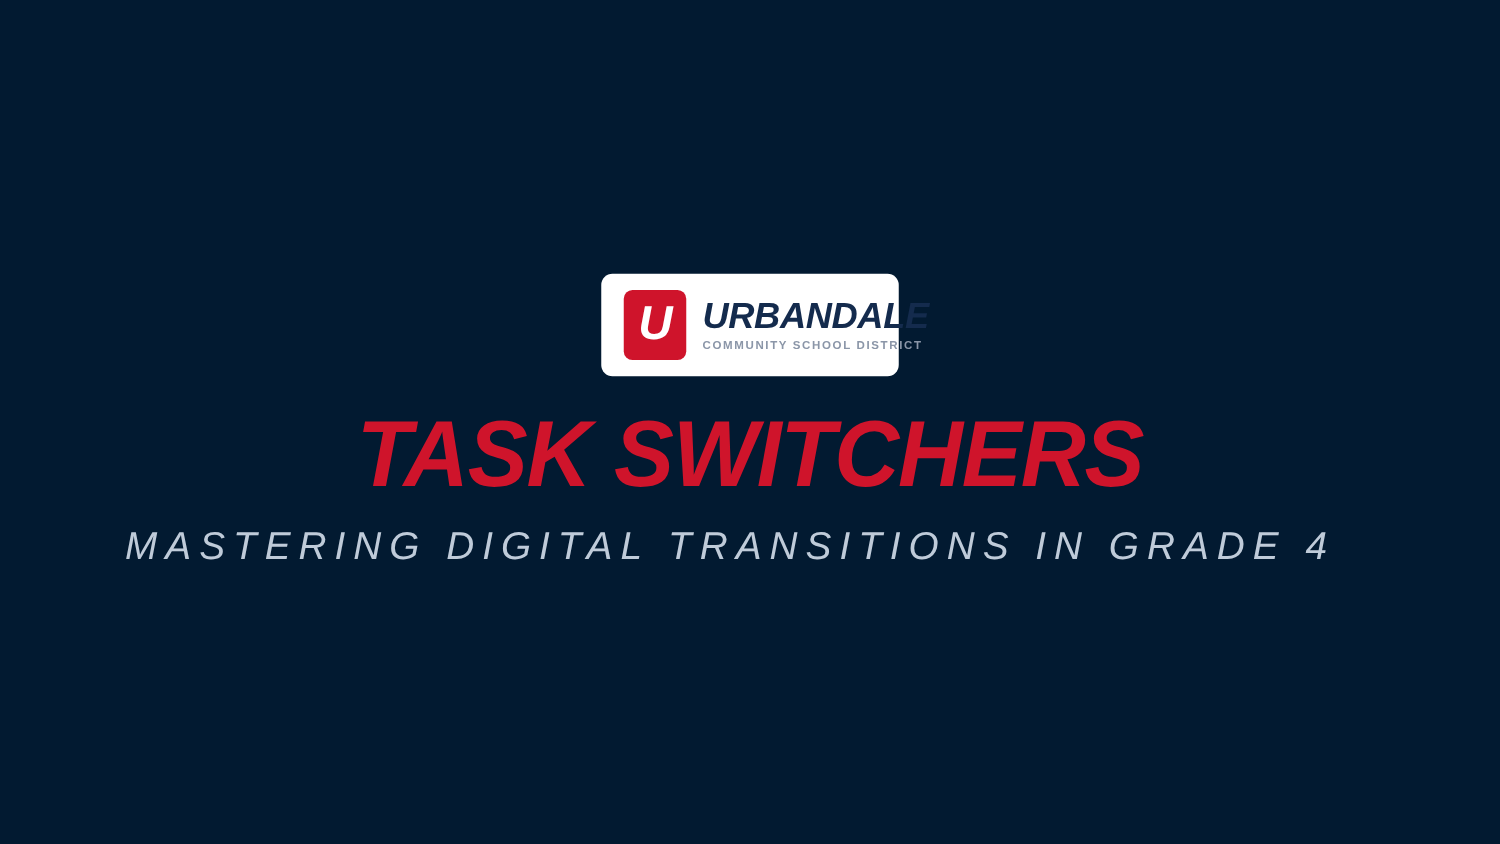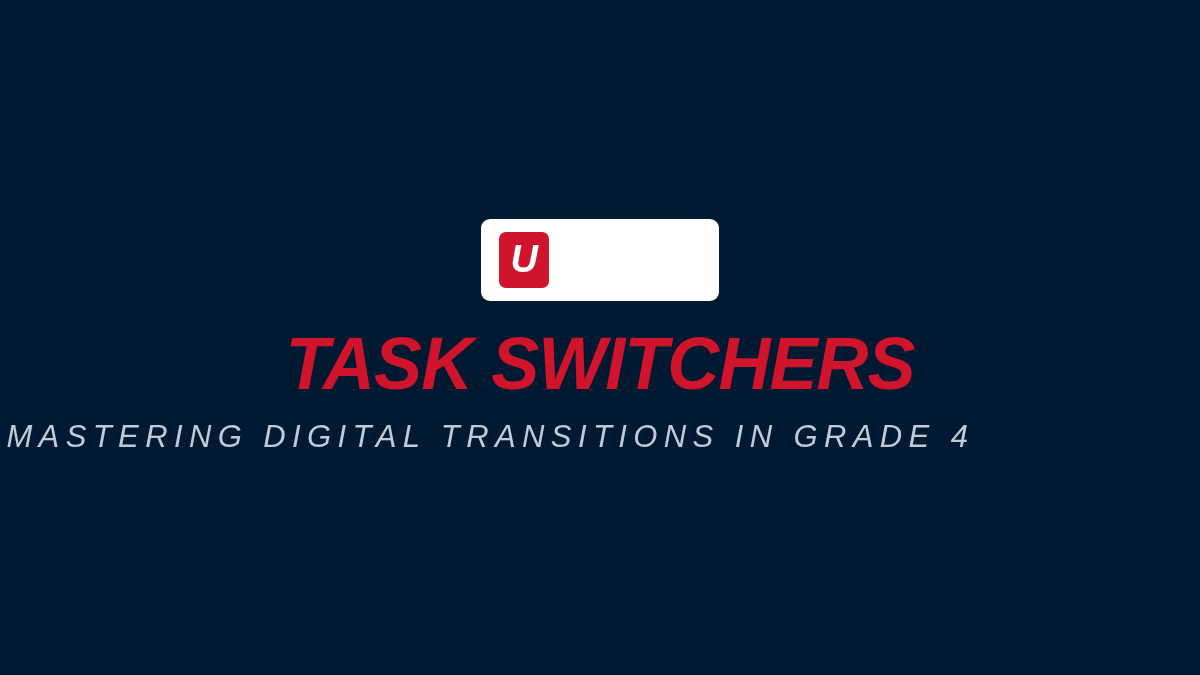--- a/index.html
+++ b/index.html
@@ -106,40 +106,44 @@
     white-space: nowrap;
     transform: scaleX(0.96);
   }
 
   
   #slide-subtitle {
     position: absolute;
     left: 0;
     top: 418px;
     width: 1068px;
-    text-align: left;
+    text-align: right;
     color: #bfcbd9;
     font-family: "Liberation Sans", sans-serif;
     font-weight: normal;
     font-style: italic;
     font-size: 31px;
     line-height: 38px;
     letter-spacing: 6.4px;
     white-space: nowrap;
     text-indent: 6.4px;
   }
 </style>
 </head>
 <body>
 
 <div id="slide">
 
   <div id="logo-card">
     <div id="logo-mark">
       <span id="logo-mark-letter">U</span>
     </div>
+    <div id="logo-wordmark">
+      <div id="logo-name">URBANDALE</div>
+      <div id="logo-tagline">COMMUNITY SCHOOL DISTRICT</div>
+    </div>
   </div>
 
   <div id="slide-title">TASK SWITCHERS</div>
 
   <div id="slide-subtitle">MASTERING DIGITAL TRANSITIONS IN GRADE 4</div>
 
 </div>
 
 </body></html>

